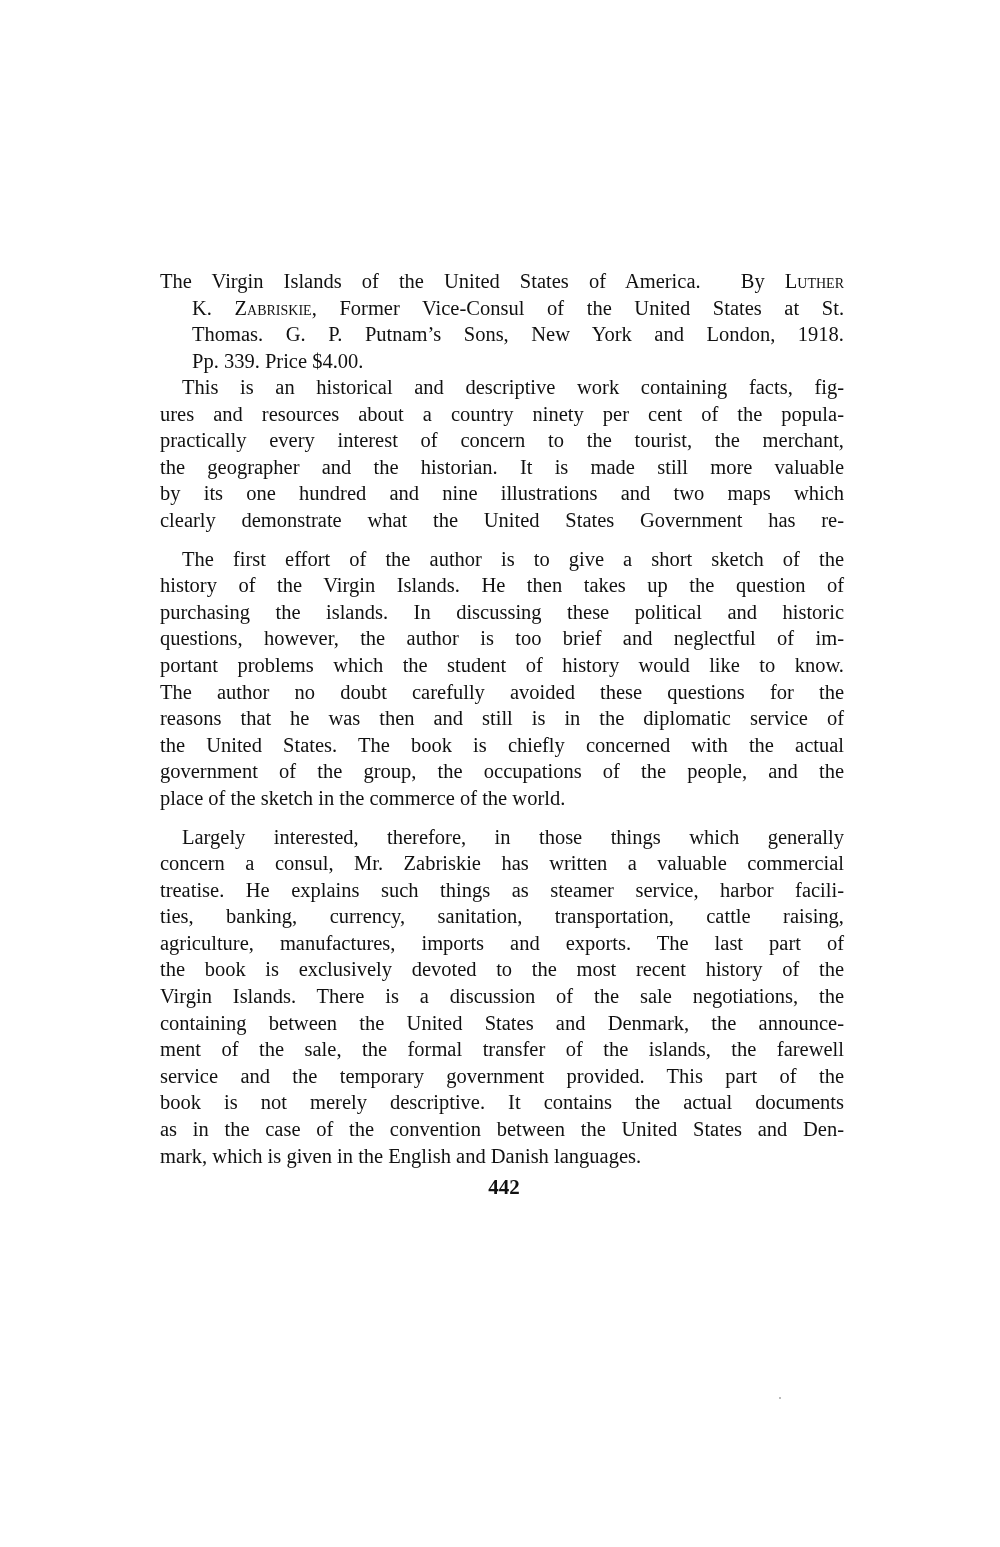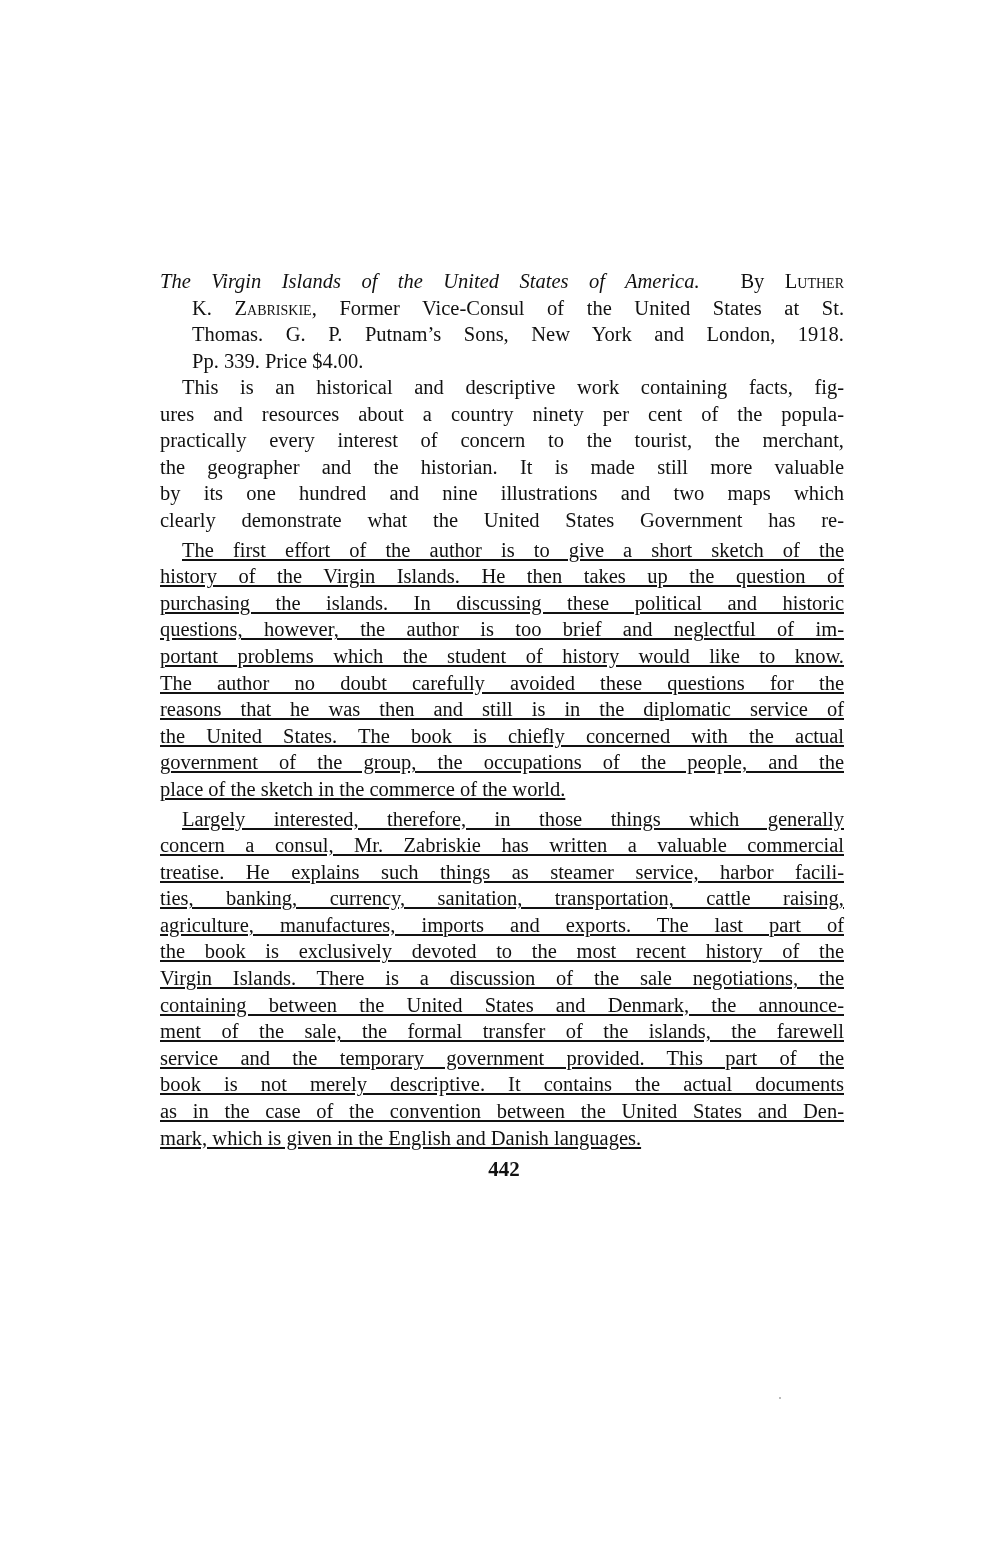--- a/index.html
+++ b/index.html
@@ -43,21 +43,20 @@
     .entry .line.first {
       padding-left: 0;
     }
     .entry .line.hang {
       padding-left: 32px;
     }
     .entry .line.last {
       text-align-last: left;
     }
     .book-title {
-      font-style: italic;
       margin-top: 14px;
     }
     .sc {
       font-variant: small-caps;
     }
     .para {
       font-size: 20.5px;
       line-height: 26.6px;
     }
     .para .line {
@@ -66,22 +65,21 @@
       text-align-last: justify;
       white-space: nowrap;
     }
     .para .line.indent {
       padding-left: 22px;
     }
     .para .line.last {
       text-align-last: left;
     }
     .para + .para {
-      margin-top: 3px;
-      text-decoration: underline;
+      margin-top: 12px;
     }
     .page-number {
       text-align: center;
       font-size: 21px;
       margin-top: 6px;
       font-weight: bold;
       padding-left: 4px;
     }
     .speck {
       position: absolute;

